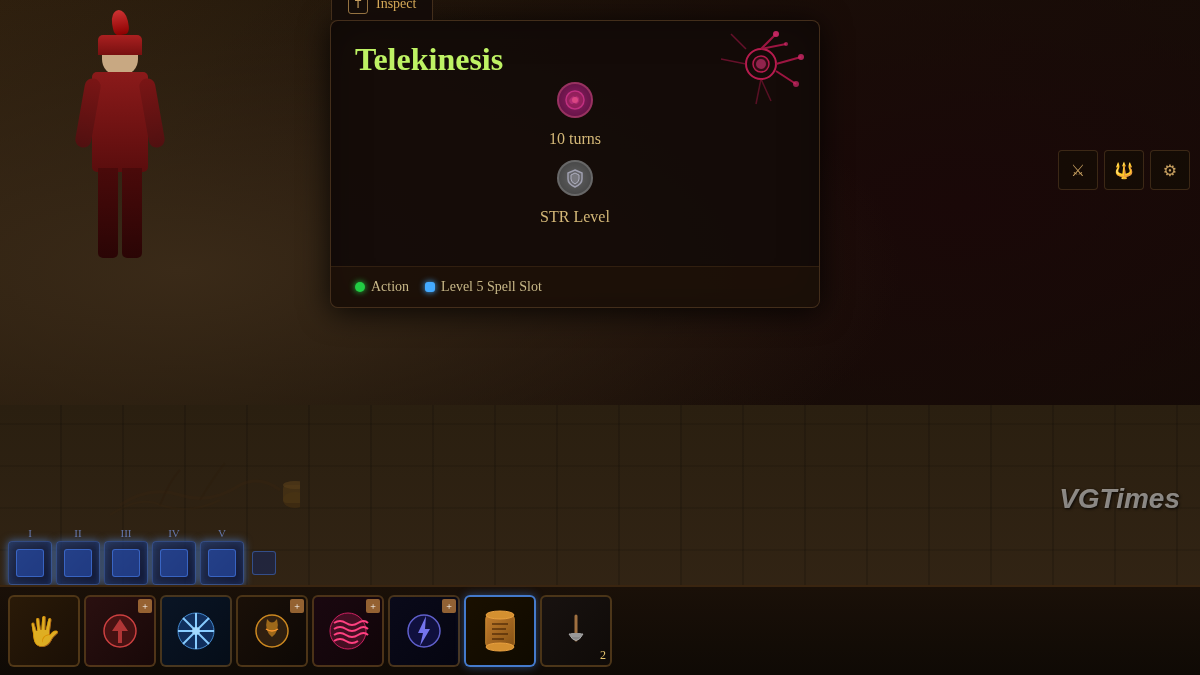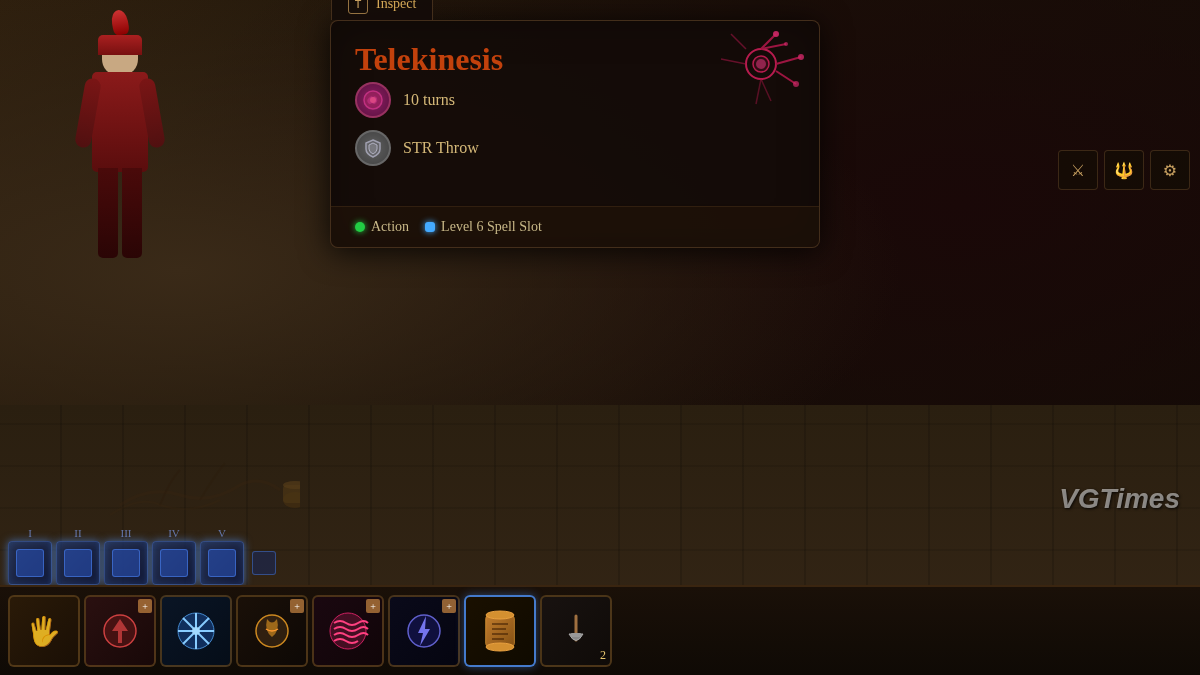--- a/index.html
+++ b/index.html
@@ -112,21 +112,21 @@
       font-family: 'Georgia', serif;
     }
 
     .panel-content {
       padding: 20px 24px 20px 24px;
       position: relative;
     }
 
     .spell-name {
       font-size: 32px;
-      color: #c2410c;
+      color: #bef264;
       font-weight: bold;
       margin-bottom: 4px;
       font-family: 'Georgia', serif;
     }
 
     .spell-subtitle {
       font-size: 14px;
       color: #a08858;
       margin-bottom: 16px;
     }
@@ -156,20 +156,21 @@
       display: flex;
       flex-direction: column;
       gap: 12px;
       margin-bottom: 20px;
     }
 
     .stat-row {
       display: flex;
       align-items: center;
       gap: 12px;
+      flex-direction: column;
     }
 
     .stat-icon {
       width: 36px;
       height: 36px;
       border-radius: 50%;
       display: flex;
       align-items: center;
       justify-content: center;
       font-size: 20px;
@@ -478,33 +479,33 @@
       </div>
 
       <div class="stat-row">
         <div class="stat-icon stat-icon-shield">
           <svg width="22" height="22" viewBox="0 0 22 22">
 
             <path d="M11,3 L18,6 L18,12 Q18,17 11,20 Q4,17 4,12 L4,6 Z" fill="rgba(120,120,130,0.4)" stroke="#a0a0b0" stroke-width="1.5"></path>
             <path d="M11,6 L15,8 L15,12 Q15,15 11,17 Q7,15 7,12 L7,8 Z" fill="rgba(160,160,170,0.3)" stroke="#b0b0c0" stroke-width="1"></path>
           </svg>
         </div>
-        <span class="stat-value">STR Throw</span>
+        <span class="stat-value">STR Level</span>
       </div>
     </div>
   </div>
 
   <div class="cost-row">
     <div class="cost-item">
       <div class="cost-dot-green"></div>
       <span class="cost-label">Action</span>
     </div>
     <div class="cost-item">
       <div class="cost-dot-blue"></div>
-      <span class="cost-label">Level 6 Spell Slot</span>
+      <span class="cost-label">Level 5 Spell Slot</span>
     </div>
   </div>
 </div>
 
 <div class="top-right-icons">
   <div class="small-icon-btn">⚔</div>
   <div class="small-icon-btn">🔱</div>
   <div class="small-icon-btn">⚙</div>
 </div>
 

